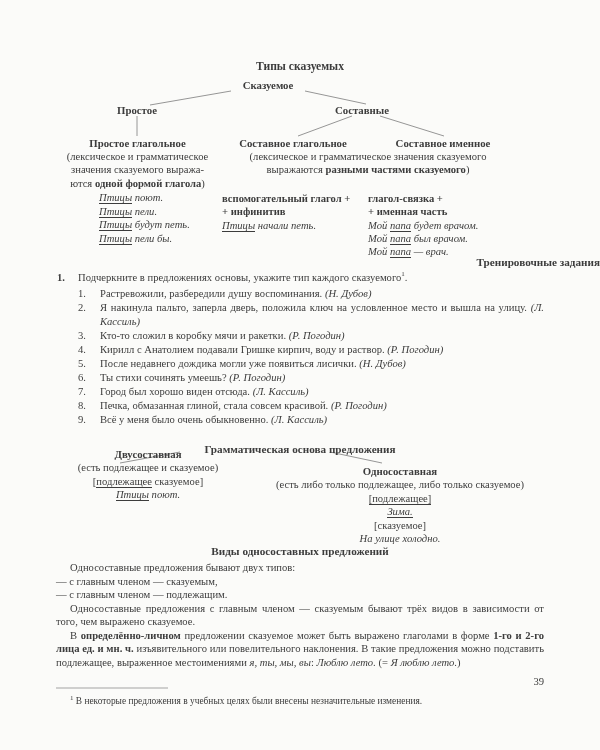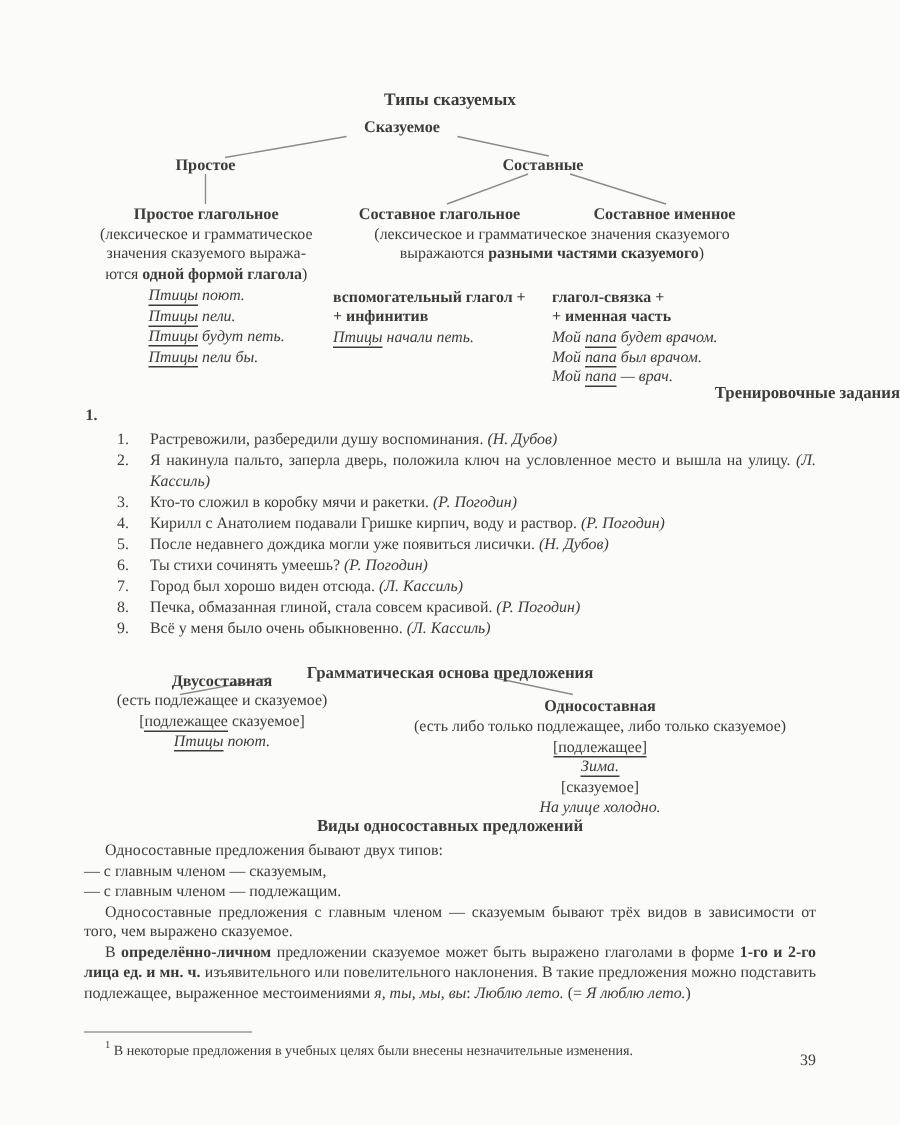--- a/index.html
+++ b/index.html
@@ -92,20 +92,21 @@
     <div class="b">+ именная часть</div>
     <div class="i"><span>Мой </span><span class="us">папа</span><span> будет врачом.</span></div>
     <div class="i"><span>Мой </span><span class="us">папа</span><span> был врачом.</span></div>
     <div class="i"><span>Мой </span><span class="us">папа</span><span> — врач.</span></div>
   </div>
 
   <div class="abs sect center" style="top:256px;left:0;width:600px;text-align:right;">Тренировочные задания</div>
 
   <div class="abs task-row" style="top:272px;left:57px;width:487px;">
     <span class="tnum">1.</span>
+    <span><span>Подчеркните в предложениях основы, укажите тип каждого сказуемого</span><sup>1</sup><span>.</span></span>
   </div>
 
   <div class="abs" style="top:287px;left:78px;width:466px;">
     <div class="li">
         <span class="num">1.</span>
         <span class="txt"><span>Растревожили, разбередили душу воспоминания. </span><span class="i">(Н. Дубов)</span></span>
       </div>
     <div class="li">
         <span class="num">2.</span>
         <span class="txt"><span>Я накинула пальто, заперла дверь, положила ключ на условленное место и вышла на улицу. </span><span class="i">(Л. Кассиль)</span></span>
@@ -165,15 +166,15 @@
     <div class="dashline">— с главным членом — сказуемым,</div>
     <div class="dashline">— с главным членом — подлежащим.</div>
     <div class="ind">Односоставные предложения с главным членом — сказуемым бывают трёх видов в зависимости от того, чем выражено сказуемое.</div>
     <div class="ind"><span>В </span><span class="b">определённо-личном</span><span> предложении сказуемое может быть выражено глаголами в форме </span><span class="b">1-го и 2-го лица ед. и мн. ч.</span><span> изъявительного или повелительного наклонения. В такие предложения можно подставить подлежащее, выраженное местоимениями </span><span class="i">я, ты, мы, вы</span><span>: </span><span class="i">Люблю лето.</span><span> (= </span><span class="i">Я люблю лето.</span><span>)</span></div>
   </div>
 
   <div class="abs foot" style="top:695px;left:56px;width:488px;text-indent:14px;">
     <sup>1</sup><span> В некоторые предложения в учебных целях были внесены незначительные изменения.</span>
   </div>
 
-  <div class="abs pagenum" style="top:702px;left:508px;width:36px;text-align:right;">39</div>
+  <div class="abs pagenum" style="top:676px;left:508px;width:36px;text-align:right;">39</div>
 
 </div>
 
 </body></html>

